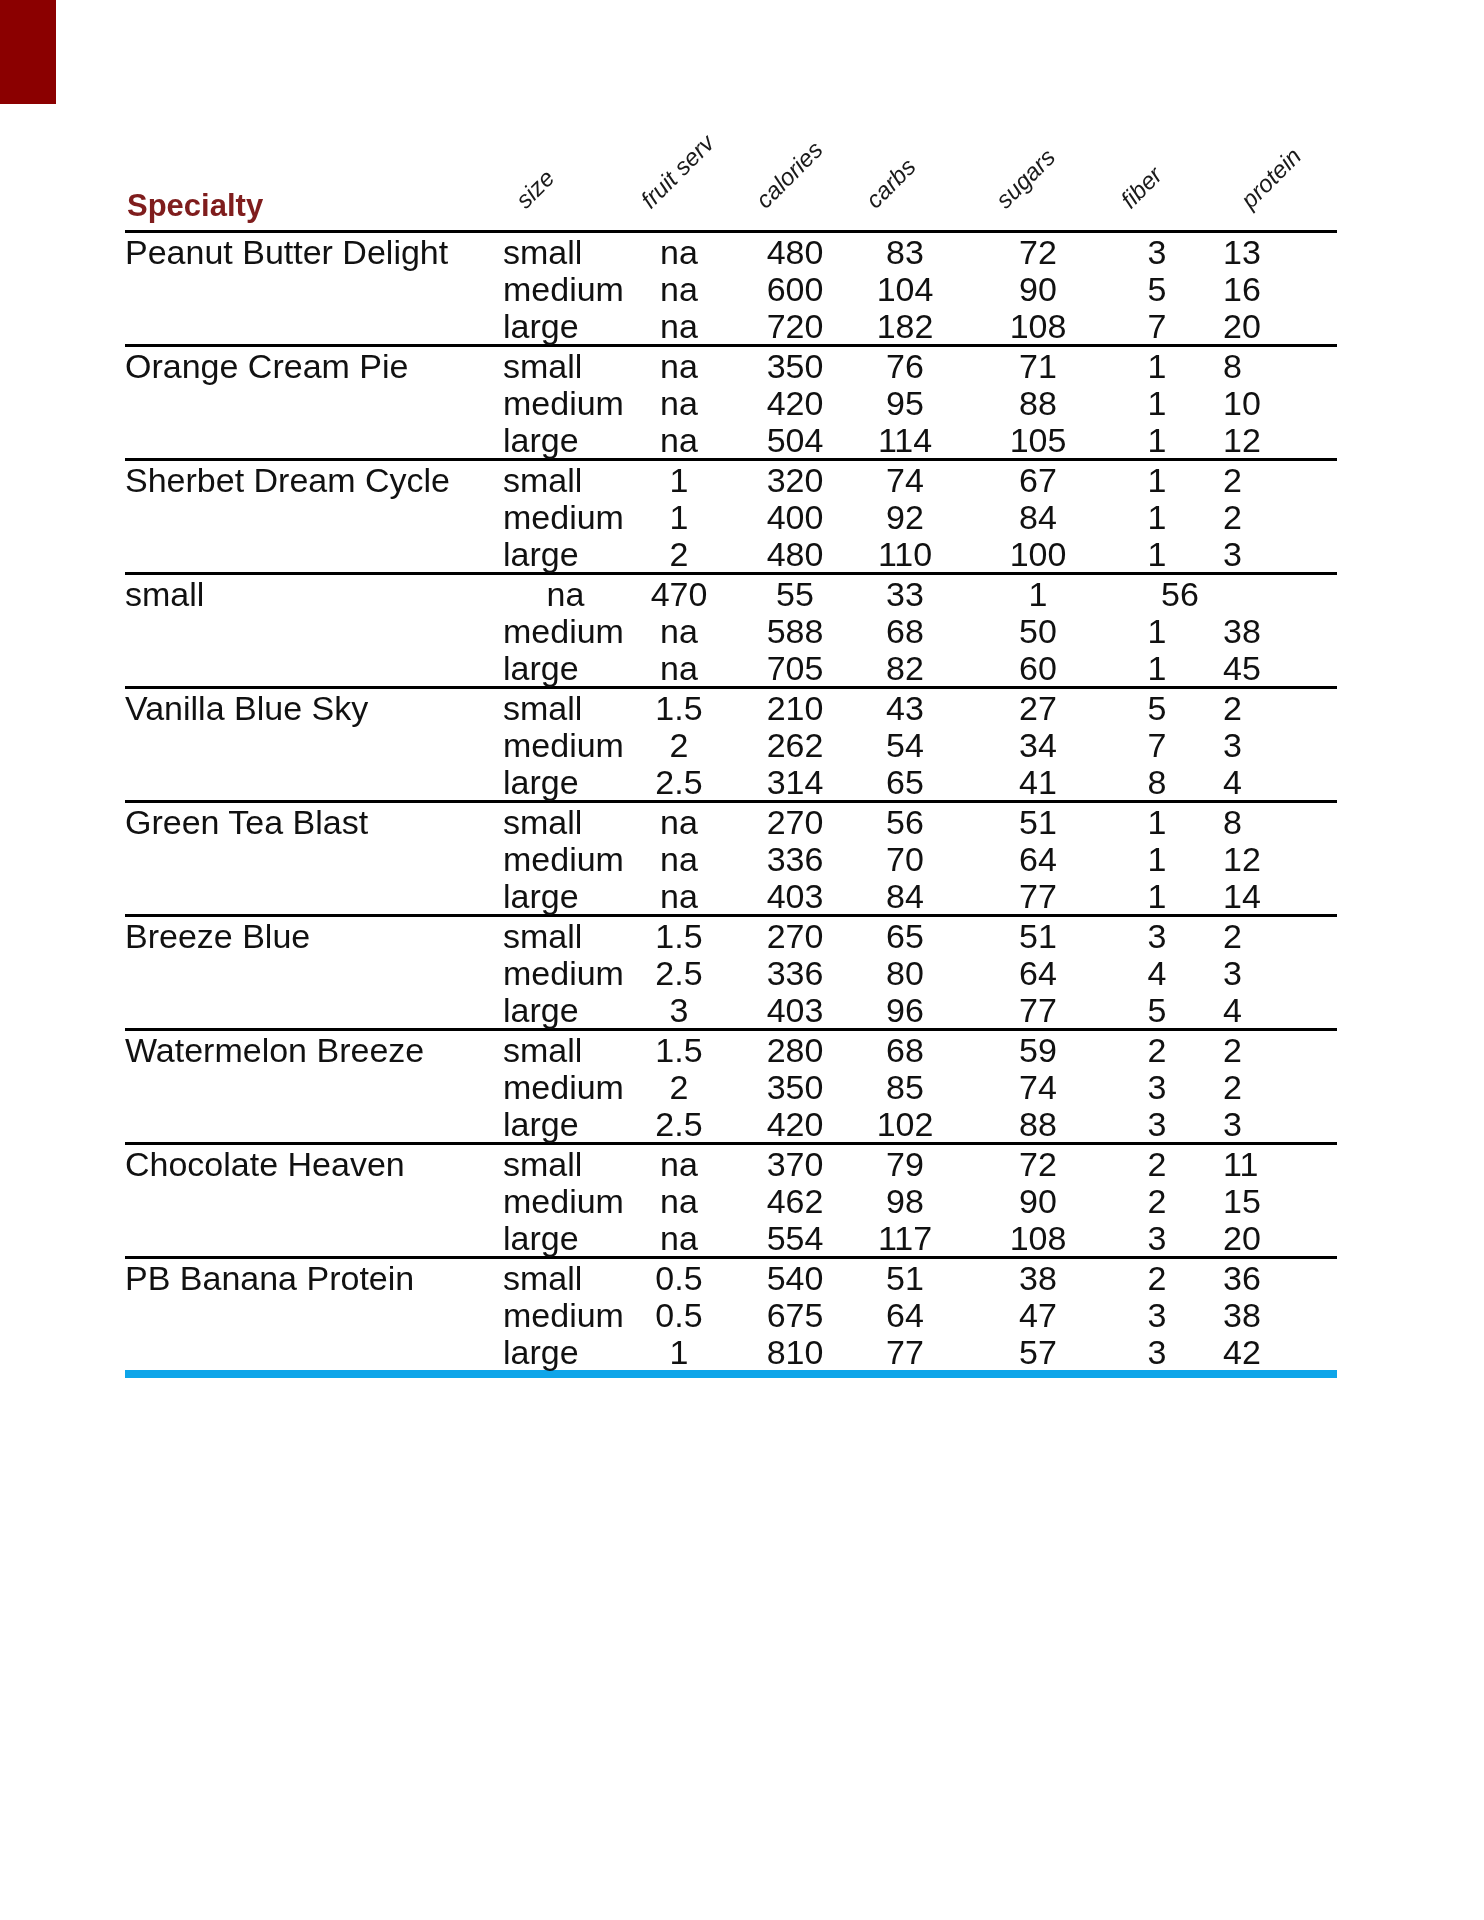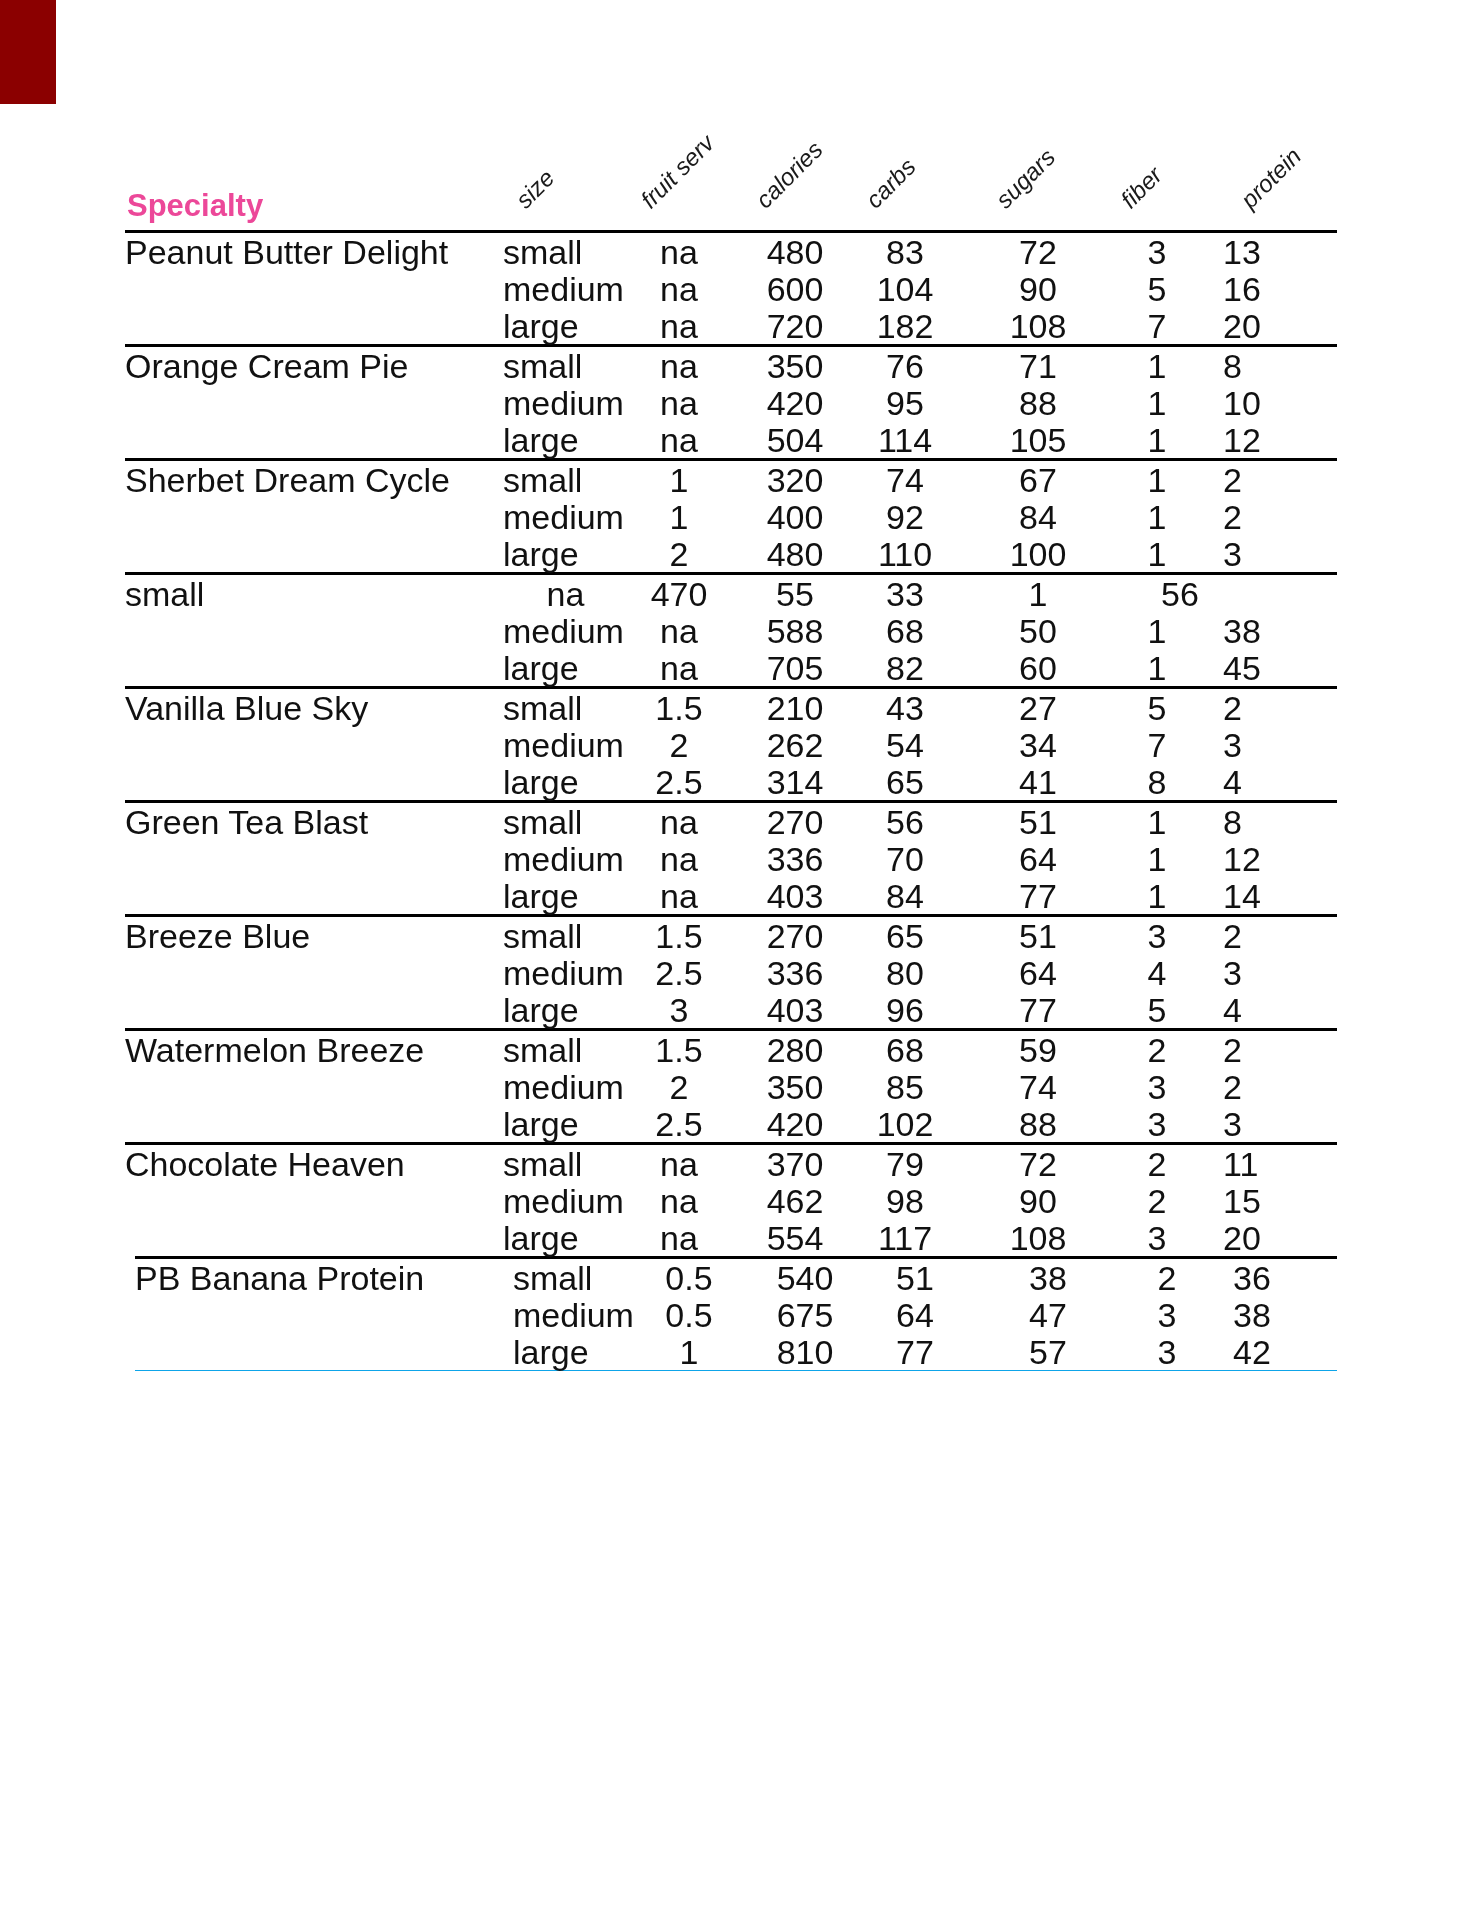--- a/index.html
+++ b/index.html
@@ -15,37 +15,36 @@
     position:absolute;left:0;top:0;width:56px;height:104px;
   }
   #nutrition-table{
     position:absolute;left:125px;top:0;width:1212px;
   }
   #table-header{
     position:relative;height:230px;
   }
   #table-title{
     position:absolute;left:2px;bottom:6px;
-    font-size:31px;font-weight:bold;color:#ec4899;
+    font-size:31px;font-weight:bold;color:#7f1d1d;
     letter-spacing:0px;
   }
   .col-h{
     position:absolute;bottom:16px;
     font-size:24px;font-style:italic;color:#1a1a1a;
     white-space:nowrap;
     transform:rotate(-45deg);
     transform-origin:0 100%;
   }
   .group{
     border-top:3px solid #000000;
     height:111px;
   }
   .group:last-child{
-    border-bottom:1px solid #0ea5e9;
-    margin-left:10px;
+    border-bottom:8px solid #0ea5e9;
   }
   .row{
     display:grid;
     grid-template-columns:378px 125px 102px 130px 90px 176px 62px 149px;
     height:37px;
     align-items:center;
     font-size:34px;
   }
   .cell{white-space:nowrap;overflow:visible;}
   .c0,.c1{text-align:left;}

